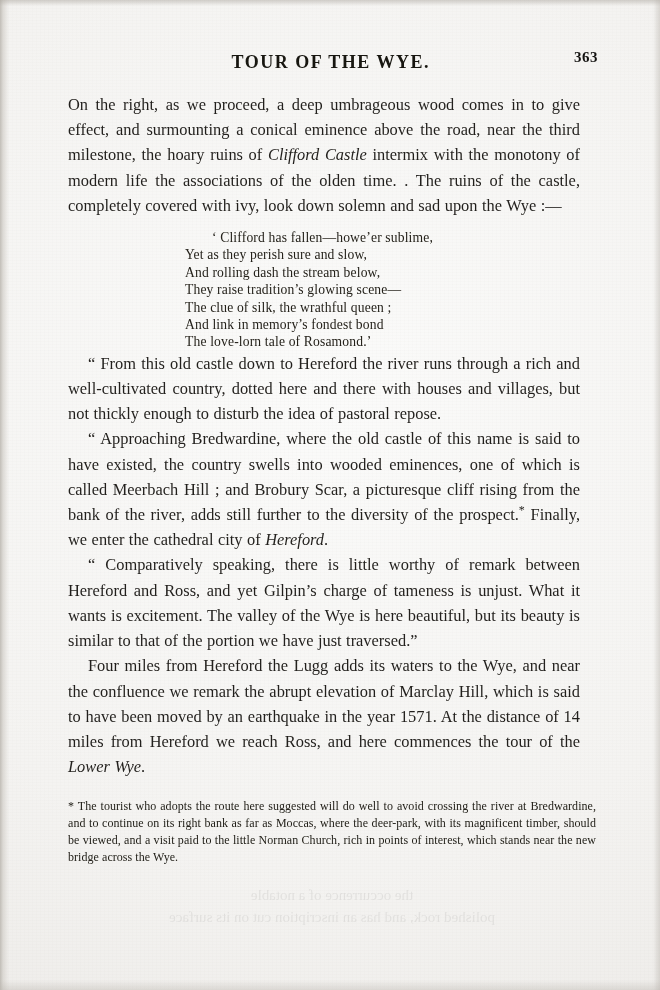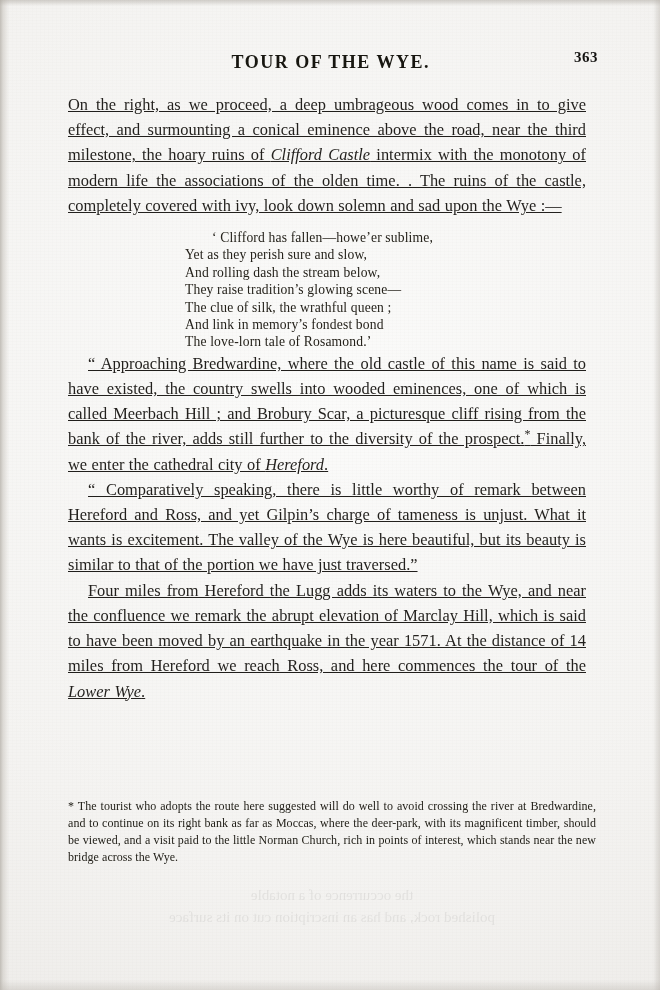--- a/index.html
+++ b/index.html
@@ -100,29 +100,28 @@
 
   
   #body-text {
     position: absolute;
     top: 92px;
     left: 0;
     width: 524px;
   }
 
   p.para {
-    margin: 0 6px 0 0;
+    margin: 0 12px 0 0;
     font-size: 16.4px;
     line-height: 25.2px;
     text-align: justify;
     text-align-last: left;
     color: #201e1b;
     word-spacing: .4px;
     hyphens: none;
-    text-decoration: underline;
   }
   p.para + p.para { margin-top: 0; }
   p.indent { text-indent: 20px; }
   p.noindent { text-indent: 0; }
 
   em, .ital { font-style: italic; }
 
   .sp-after-verse { margin-top: 17px; }
 
   
@@ -195,20 +194,21 @@
       <div class="verse">
         <span class="vline first">‘ Clifford has fallen—howe’er sublime,</span>
         <span class="vline">Yet as they perish sure and slow,</span>
         <span class="vline">And rolling dash the stream below,</span>
         <span class="vline">They raise tradition’s glowing scene—</span>
         <span class="vline">The clue of silk, the wrathful queen ;</span>
         <span class="vline">And link in memory’s fondest bond</span>
         <span class="vline">The love-lorn tale of Rosamond.’</span>
       </div>
 
+      <p class="para indent sp-after-verse">“ From this old castle down to Hereford the river runs through a rich and well-cultivated country, dotted here and there with houses and villages, but not thickly enough to disturb the idea of pastoral repose.</p>
 
       <p class="para indent"><span>“ Approaching Bredwardine, where the old castle of this name is said to have existed, the country swells into wooded eminences, one of which is called Meerbach Hill ; and Brobury Scar, a picturesque cliff rising from the bank of the river, adds still further to the diversity of the prospect.</span><span class="fnmark">*</span><span> Finally, we enter the cathedral city of </span><em class="ital">Hereford</em><span>.</span></p>
 
       <p class="para indent">“ Comparatively speaking, there is little worthy of remark between Hereford and Ross, and yet Gilpin’s charge of tameness is unjust.   What it wants is excitement.   The valley of the Wye is here beautiful, but its beauty is similar to that of the portion we have just traversed.”</p>
 
       <p class="para indent"><span>Four miles from Hereford the Lugg adds its waters to the Wye, and near the confluence we remark the abrupt elevation of Marclay Hill, which is said to have been moved by an earthquake in the year 1571.   At the distance of 14 miles from Hereford we reach Ross, and here commences the tour of the </span><em class="ital">Lower Wye</em><span>.</span></p>
 
     </div>
 
     <div id="footnote">

